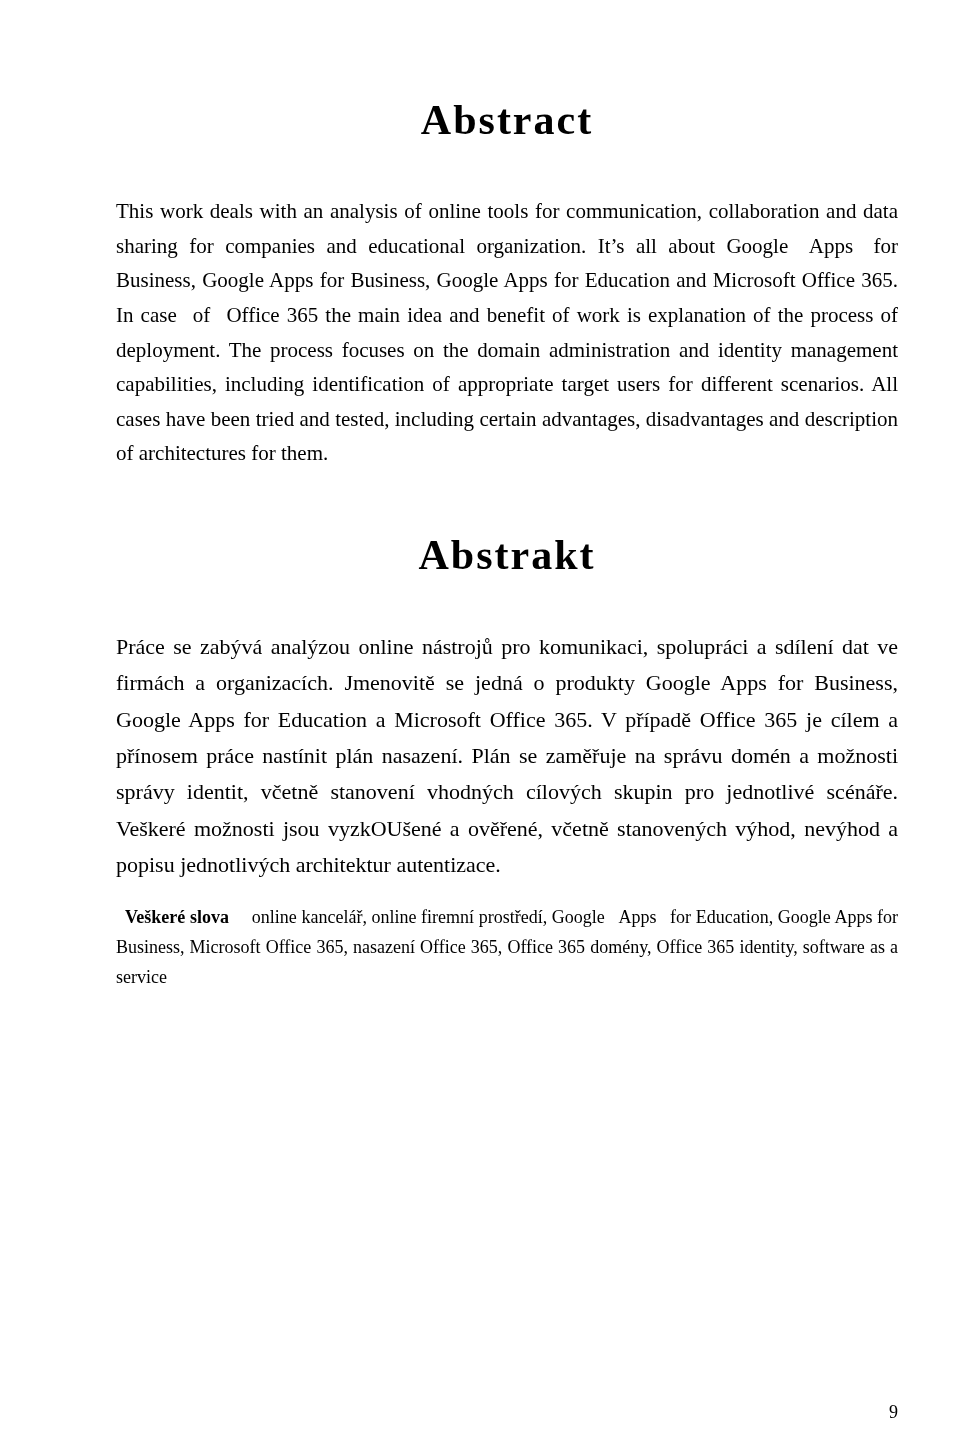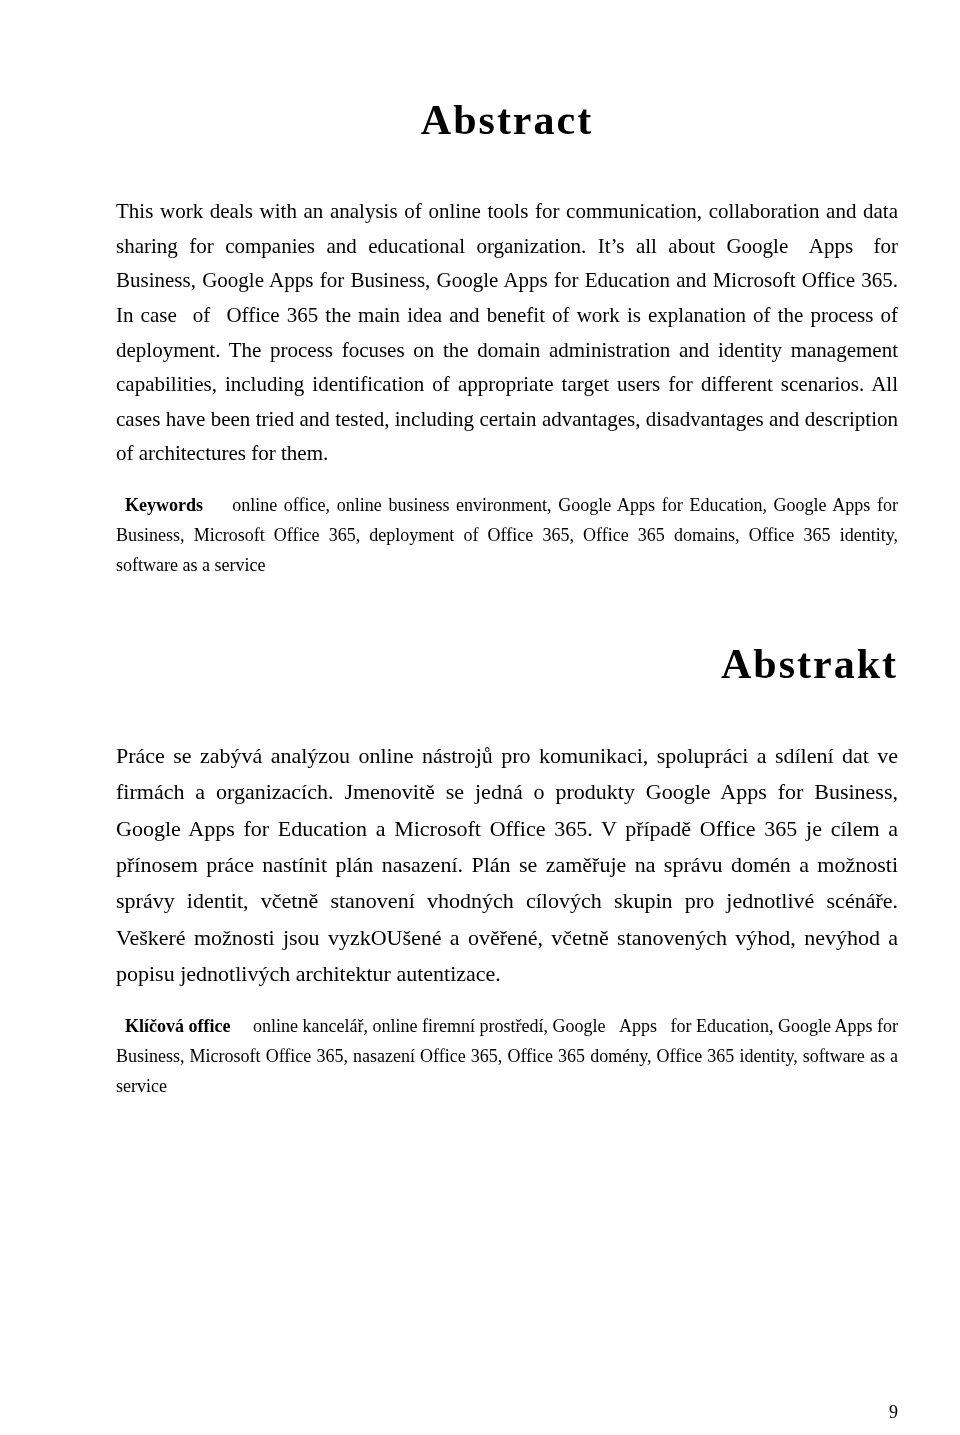--- a/index.html
+++ b/index.html
@@ -44,21 +44,21 @@
       line-height: 1.65;
       text-align: justify;
       margin-bottom: 60px;
     }
 
     .keywords-label {
       font-weight: bold;
     }
 
     .abstrakt-title {
-      text-align: right;
+      text-align: center;
       font-size: 42px;
       font-weight: bold;
       margin-bottom: 50px;
       margin-top: 60px;
       letter-spacing: 2px;
     }
 
     .abstrakt-body {
       font-size: 22px;
       line-height: 1.65;
@@ -86,27 +86,24 @@
   </style>
 </head>
 <body>
 
 <div class="page">
 
   <h1 class="abstract-title">Abstract</h1>
 
   <p class="abstract-body">This work deals with an analysis of online tools for communication, collaboration and data sharing for companies and educational organization. It’s all about Google <span>Apps</span> for Business, Google Apps for Business, Google Apps for Education and Microsoft Office 365. In case <span>of</span> Office 365 the main idea and benefit of work is explanation of the process of deployment. The process focuses on the domain administration and identity management capabilities, including identification of appropriate target users for different scenarios. All cases have been tried and tested, including certain advantages, disadvantages and description of architectures for them.</p>
 
-  <div class="keywords-section">
-    <span class="keywords-label">Keywords</span>&nbsp;&nbsp;&nbsp;online office, online business environment, Google Apps for Education, Google Apps for Business, Microsoft Office 365, deployment of Office 365, Office 365 domains, Office 365 identity, software as a service
-  </div>
 
   <h1 class="abstrakt-title">Abstrakt</h1>
 
   <p class="abstrakt-body">Práce se zabývá analýzou online nástrojů pro komunikaci, spolupráci a sdílení dat ve firmách a organizacích. Jmenovitě se jedná o produkty Google Apps for Business, Google Apps for Education a Microsoft Office 365. V případě Office 365 je cílem a přínosem práce nastínit plán nasazení. Plán se zaměřuje na správu domén a možnosti správy identit, včetně stanovení vhodných cílových skupin pro jednotlivé scénáře. Veškeré možnosti jsou vyzkOUšené a ověřené, včetně stanovených výhod, nevýhod a popisu jednotlivých architektur autentizace.</p>
 
   <div class="klicova-section">
-    <span class="klicova-label">Klíčová office</span>&nbsp;&nbsp;&nbsp;online kancelář, online firemní prostředí, Google <span>Apps</span> for Education, Google Apps for Business, Microsoft Office 365, nasazení Office 365, Office 365 domény, Office 365 identity, software as a service
+    <span class="klicova-label">Veškeré slova</span>&nbsp;&nbsp;&nbsp;online kancelář, online firemní prostředí, Google <span>Apps</span> for Education, Google Apps for Business, Microsoft Office 365, nasazení Office 365, Office 365 domény, Office 365 identity, software as a service
   </div>
 
   <div class="page-number">9</div>
 
 </div>
 
 </body></html>

